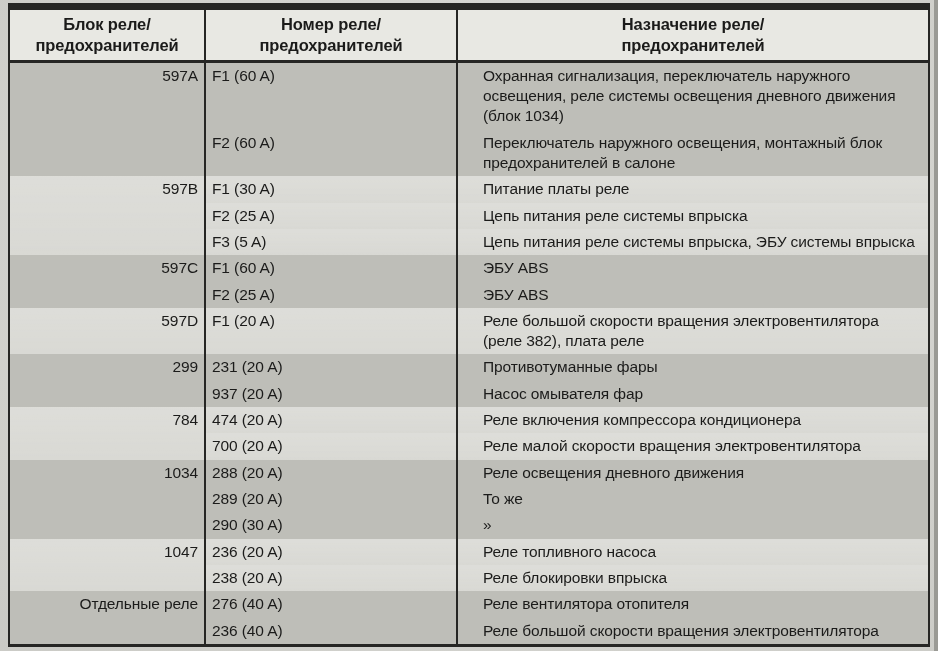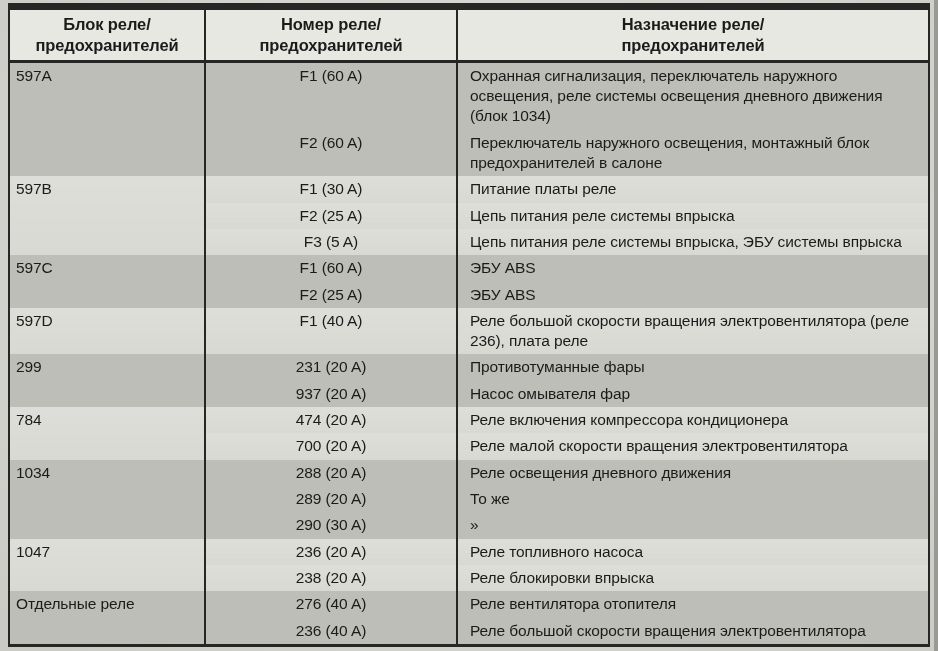--- a/index.html
+++ b/index.html
@@ -51,23 +51,23 @@
     vertical-align: middle;
   }
   th.sep, td.sep { border-right: 2px solid var(--border); }
   td {
     font-size: 15.5px;
     line-height: 20px;
     padding: 3px 6px;
     vertical-align: top;
     letter-spacing: -0.1px;
   }
-  td.col-block { text-align: left; }
-  td.col-num   { text-align: center; }
-  td.col-purpose { text-align: left; padding-left: 12px; padding-right: 12px; }
+  td.col-block { text-align: right; }
+  td.col-num   { }
+  td.col-purpose { text-align: left; padding-left: 25px; padding-right: 12px; }
   tr.band-dark  td { background: var(--band-dark); }
   tr.band-light td { background: var(--band-light); }
   
   tr.band-light td { background-image: linear-gradient(rgba(255,255,255,0.12), rgba(255,255,255,0)); margin-left: 32px; }
 </style>
 </head>
 <body>
 
 <div class="page">
   <table class="fuse-table">
@@ -123,22 +123,22 @@
         <td class="col-num sep">F1 (60 A)</td>
         <td class="col-purpose">ЭБУ ABS</td>
       </tr>
       <tr class="band-dark">
         <td class="col-num sep">F2 (25 A)</td>
         <td class="col-purpose">ЭБУ ABS</td>
       </tr>
 
       <tr class="band-light">
         <td class="col-block sep">597D</td>
-        <td class="col-num sep">F1 (40 A)</td>
-        <td class="col-purpose">Реле большой скорости вращения электровентилятора (реле 236), плата реле</td>
+        <td class="col-num sep">F1 (20 A)</td>
+        <td class="col-purpose">Реле большой скорости вращения электровентилятора (реле 382), плата реле</td>
       </tr>
 
       <tr class="band-dark">
         <td class="col-block sep" rowspan="2">299</td>
         <td class="col-num sep">231 (20 A)</td>
         <td class="col-purpose">Противотуманные фары</td>
       </tr>
       <tr class="band-dark">
         <td class="col-num sep">937 (20 A)</td>
         <td class="col-purpose">Насос омывателя фар</td>

